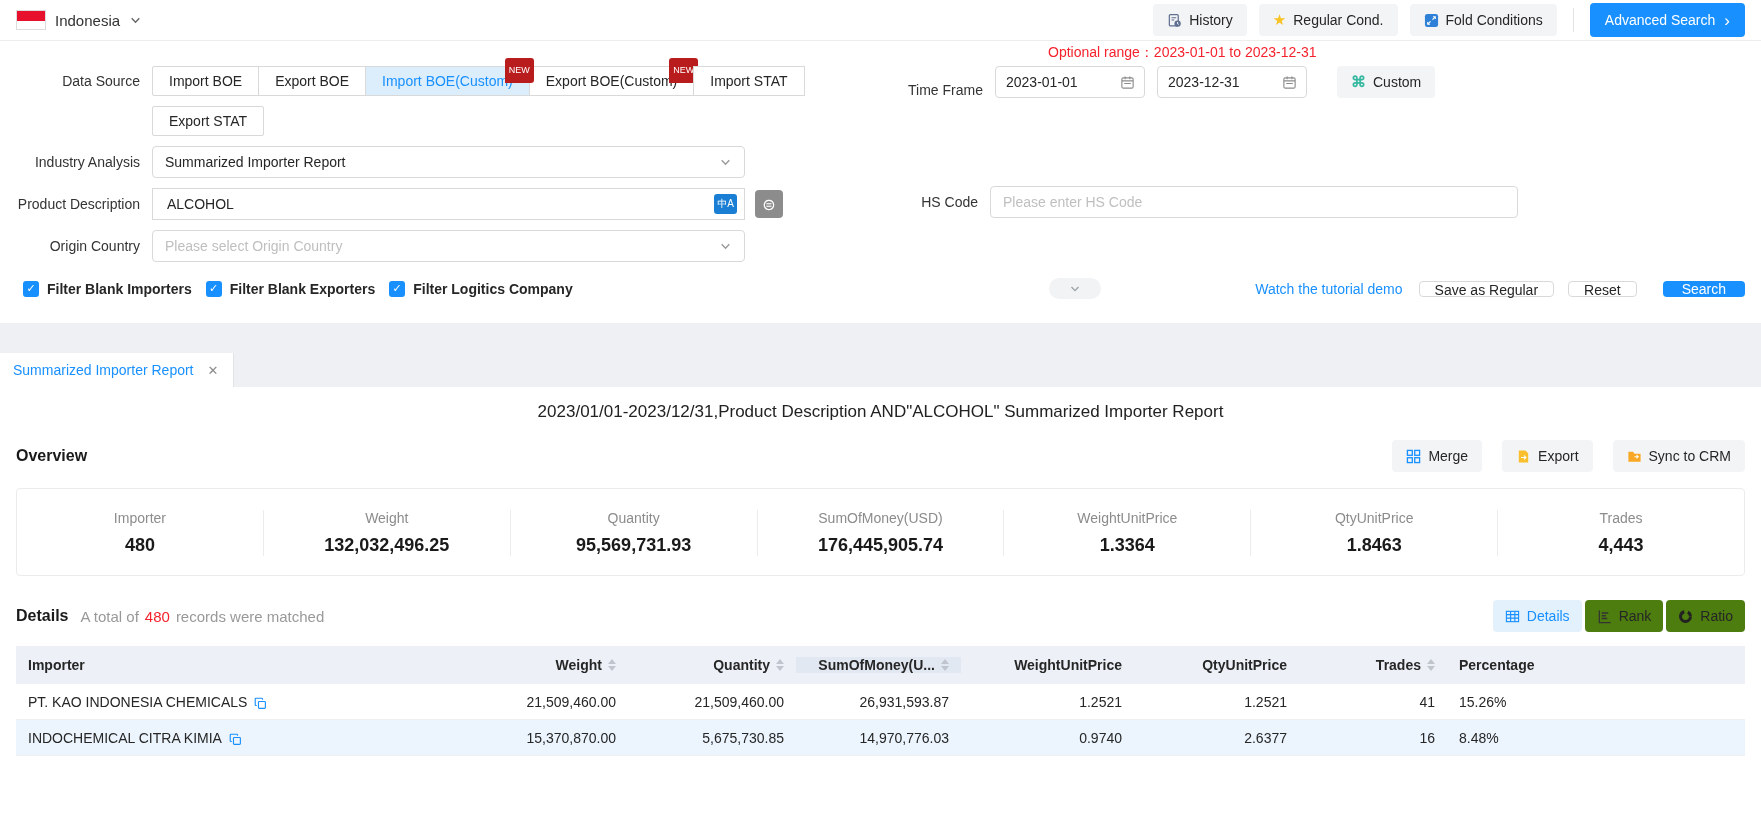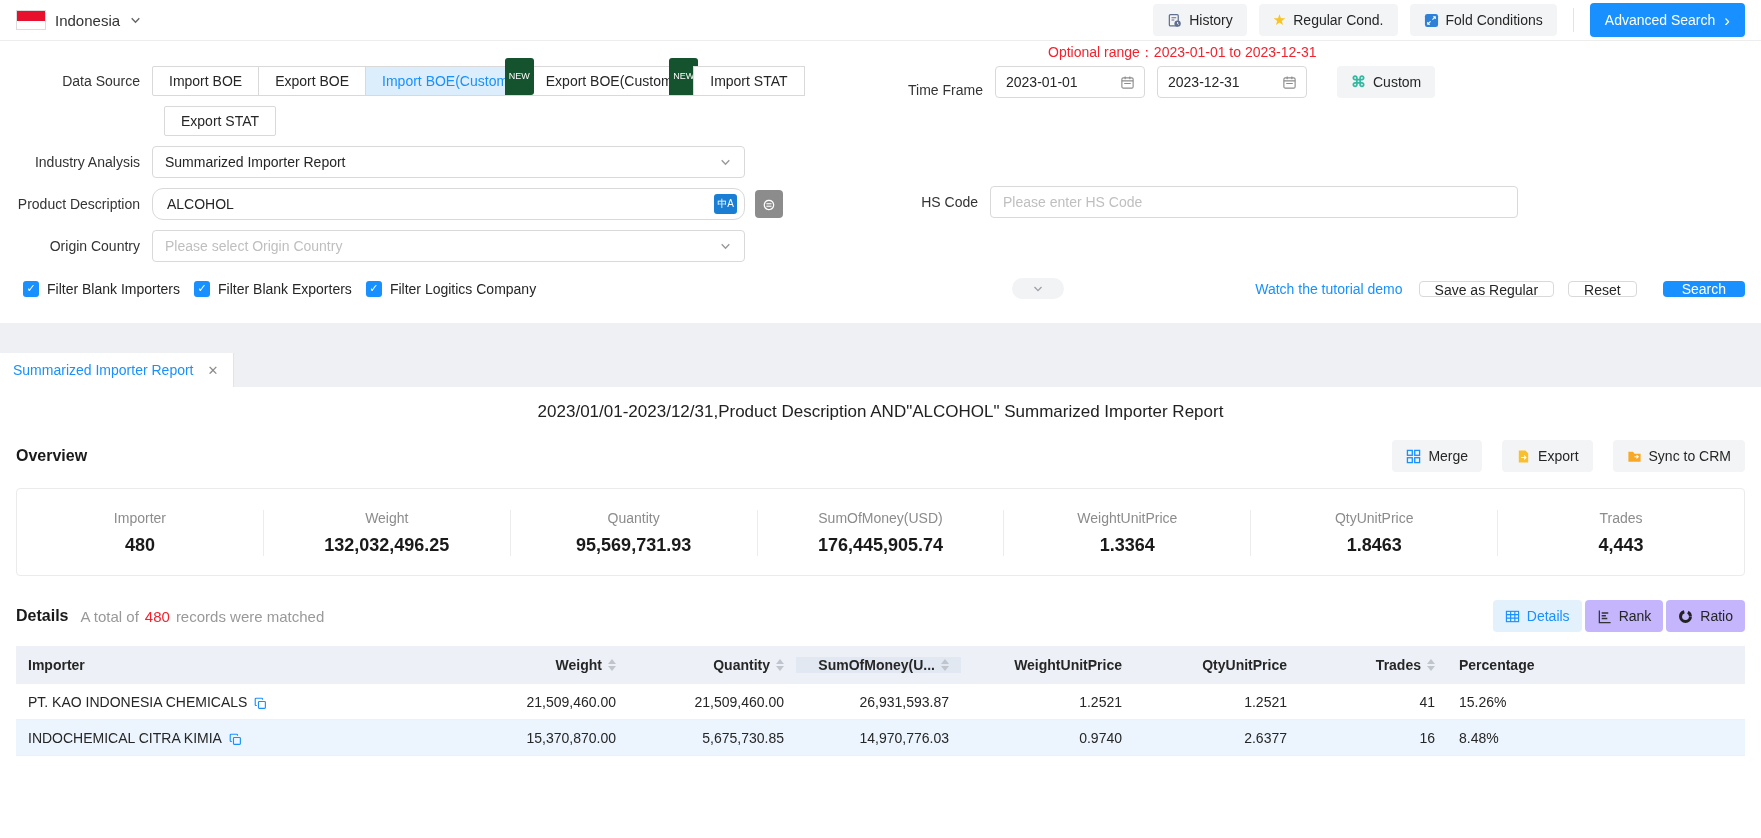--- a/index.html
+++ b/index.html
@@ -21,42 +21,42 @@
   .advanced-btn .arrow { font-size:17px; line-height:1; }
   .star-glyph { color:#f7c325; font-size:15px; font-style:normal; }
   
   .search-form { position:relative; padding:25px 0 24px; }
   .form-row { display:flex; align-items:center; margin-bottom:10px; }
   .form-label { width:152px; flex:none; text-align:right; padding-right:12px; color:#333; }
   .ds-group { display:flex; }
   .ds-btn { position:relative; height:30px; padding:0 16px; background:#fff; border:1px solid #d9d9d9; margin-left:-1px; font-size:14px; color:#262626; cursor:pointer; font-family:inherit; }
   .ds-btn:first-child { margin-left:0; border-radius:2px 0 0 2px; }
   .ds-btn.active { background:#dceefb; color:#1890ff; z-index:1; }
-  .single { margin-left:12px; border-radius:2px; }
-  .new-badge { position:absolute; top:-9px; right:-5px; background:#14532d; color:#fff; font-size:9px; font-style:normal; line-height:1; padding:14px 4px; border-radius:3px 3px 3px 0; }
+  .single { margin-left:0; border-radius:2px; }
+  .new-badge { position:absolute; top:-9px; right:-5px; background:#b91c1c; color:#fff; font-size:9px; font-style:normal; line-height:1; padding:8px 4px; border-radius:3px 3px 3px 0; }
   .optional-range { position:absolute; left:1048px; top:3px; color:#f5222d; font-size:14px; white-space:nowrap; }
   .tf-block { position:absolute; left:828px; top:25px; display:flex; align-items:flex-end; }
   .tf-label { width:167px; text-align:right; padding-right:12px; color:#333; }
   .date-input { width:150px; height:32px; border:1px solid #d9d9d9; border-radius:4px; display:flex; align-items:center; justify-content:space-between; padding:0 9px 0 10px; margin-right:12px; cursor:pointer; }
   .custom-btn { margin-left:18px; }
   .cmd-glyph { color:#35b8a0; font-size:15px; font-style:normal; font-weight:bold; }
   .hs-block { position:absolute; left:868px; top:145px; display:flex; align-items:center; }
   .hs-label { width:122px; text-align:right; padding-right:12px; color:#333; }
   .hs-input { width:528px; height:32px; border:1px solid #d9d9d9; border-radius:4px; padding:0 12px; font-size:14px; color:#262626; outline:none; font-family:inherit; }
   .hs-input::placeholder { color:#bfbfbf; }
   .select-box { width:593px; height:32px; border:1px solid #d9d9d9; border-radius:4px; display:flex; align-items:center; justify-content:space-between; padding:0 12px; cursor:pointer; background:#fff; }
   .select-placeholder { color:#bfbfbf; }
-  .pd-wrap { width:593px; height:32px; border:1px solid #d9d9d9; border-radius:11px; display:flex; align-items:center; gap:1px; padding:0 7px 0 12px; }
+  .pd-wrap { width:593px; height:32px; border:1px solid #d9d9d9; border-radius:0; display:flex; align-items:center; gap:1px; padding:0 7px 0 12px; }
   .pd-input { flex:1; border:none; outline:none; font-size:14px; color:#262626; font-family:inherit; min-width:0; }
   .translate-icon { width:23px; height:20px; background:#1a7fd4; border-radius:3px; color:#fff; font-size:10px; display:flex; align-items:center; justify-content:center; cursor:pointer; font-style:normal; flex:none; }
   .synonym-btn { width:28px; height:28px; margin-left:10px; background:#8c8c8c; border:none; border-radius:4px; color:#fff; font-size:16px; display:flex; align-items:center; justify-content:center; cursor:pointer; }
   .checks-row { margin-top:16px; margin-bottom:0; padding-left:23px; }
   .chk { display:flex; align-items:center; margin-right:14px; cursor:pointer; }
   .checkbox { width:16px; height:16px; background:#1890ff; border-radius:3px; color:#fff; font-size:11px; line-height:1; display:flex; align-items:center; justify-content:center; font-style:normal; }
-  .chk-label { margin-left:8px; color:#262626; }
+  .chk-label { margin-left:8px; color:#262626;font-weight:bold; }
   .expand-pill { width:52px; height:21px; background:#f2f3f5; border:none; border-radius:11px; display:flex; align-items:center; justify-content:center; margin-left:462px; cursor:pointer; }
   .form-actions { margin-left:auto; display:flex; align-items:center; gap:14px; padding-right:16px; }
   .tutorial-link { color:#1890ff; cursor:pointer; margin-right:2px; }
   .ghost-btn { height:16px; padding:0 15px; background:#fff; border:1px solid #d9d9d9; border-radius:4px; font-size:14px; color:#262626; cursor:pointer; font-family:inherit; }
   .primary-btn { height:16px; padding:0 19px; background:#1890ff; border:none; border-radius:4px; color:#fff; font-size:14px; cursor:pointer; font-family:inherit;margin-left:12px; }
   
   .tabstrip { background:#eef0f4; height:64px; display:flex; align-items:flex-end; }
   .result-tab { background:#fff; height:34px; display:flex; align-items:center; gap:14px; padding:0 15px 0 13px; color:#1890ff; font-size:14px; border-right:1px solid #e2e4e8; cursor:pointer; }
   .tab-close { color:#8c8c8c; font-size:13px; font-style:normal; cursor:pointer; }
   
@@ -68,21 +68,21 @@
   .stats-card { margin-top:16px; border:1px solid #ebebeb; border-radius:4px; display:flex; padding:21px 0 19px; }
   .stat { flex:1; text-align:center; border-left:1px solid #ececec; }
   .stat:first-child { border-left:none; }
   .stat-label { color:#8c8c8c; font-size:14px; }
   .stat-value { margin-top:9px; font-size:18px; font-weight:bold; color:#1a1a1a; }
   .details-head { display:flex; align-items:center; margin-top:24px; }
   .details-title { font-size:16px; font-weight:bold; color:#1a1a1a; }
   .match-info { margin-left:12px; color:#999; font-size:15px; display:flex; gap:6px; }
   .match-count { color:#f5222d; }
   .view-tabs { margin-left:auto; display:flex; gap:3px; }
-  .view-btn { height:32px; padding:0 12px; background:#c4b5fd; border:none; border-radius:4px; display:inline-flex; align-items:center; gap:7px; font-size:14px; color:#262626; cursor:pointer; font-family:inherit; }
+  .view-btn { height:32px; padding:0 12px; background:#4d7c0f; border:none; border-radius:4px; display:inline-flex; align-items:center; gap:7px; font-size:14px; color:#262626; cursor:pointer; font-family:inherit; }
   .view-btn.active { background:#e3f1fd; color:#1890ff; }
   
   .tbl { margin-top:14px; }
   .tr { display:flex; align-items:center; height:36px; border-bottom:1px solid #f0f0f0; background:#fff; }
   .tr.thead { height:38px; background:#edf1f7; font-weight:bold; border-bottom:none; }
   .tr.alt { background:#ecf5fe; }
   .td, .th { padding:0 12px; white-space:nowrap; overflow:hidden; }
   .c0 { width:452px; } .c1 { width:160px; } .c2 { width:168px; } .c3 { width:165px; }
   .c4 { width:173px; } .c5 { width:165px; } .c6 { width:148px; } .c7 { flex:1; }
   .num { text-align:right; }

